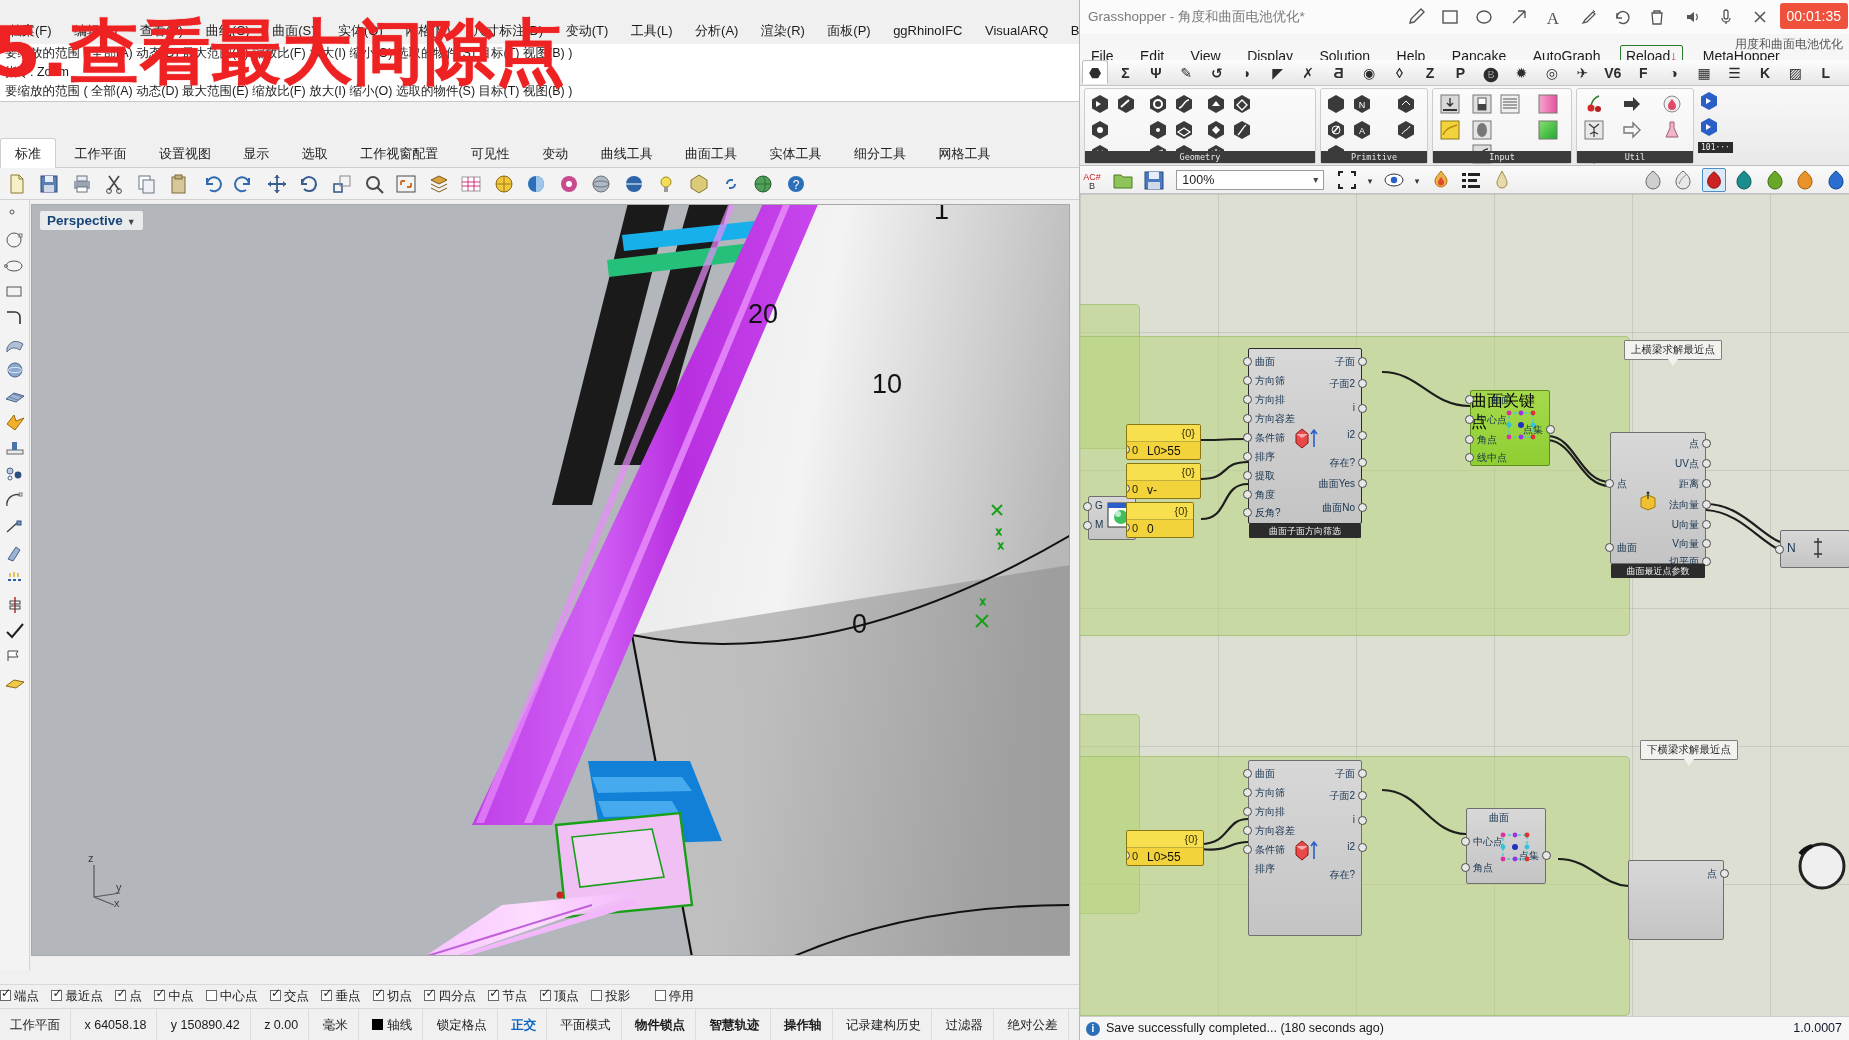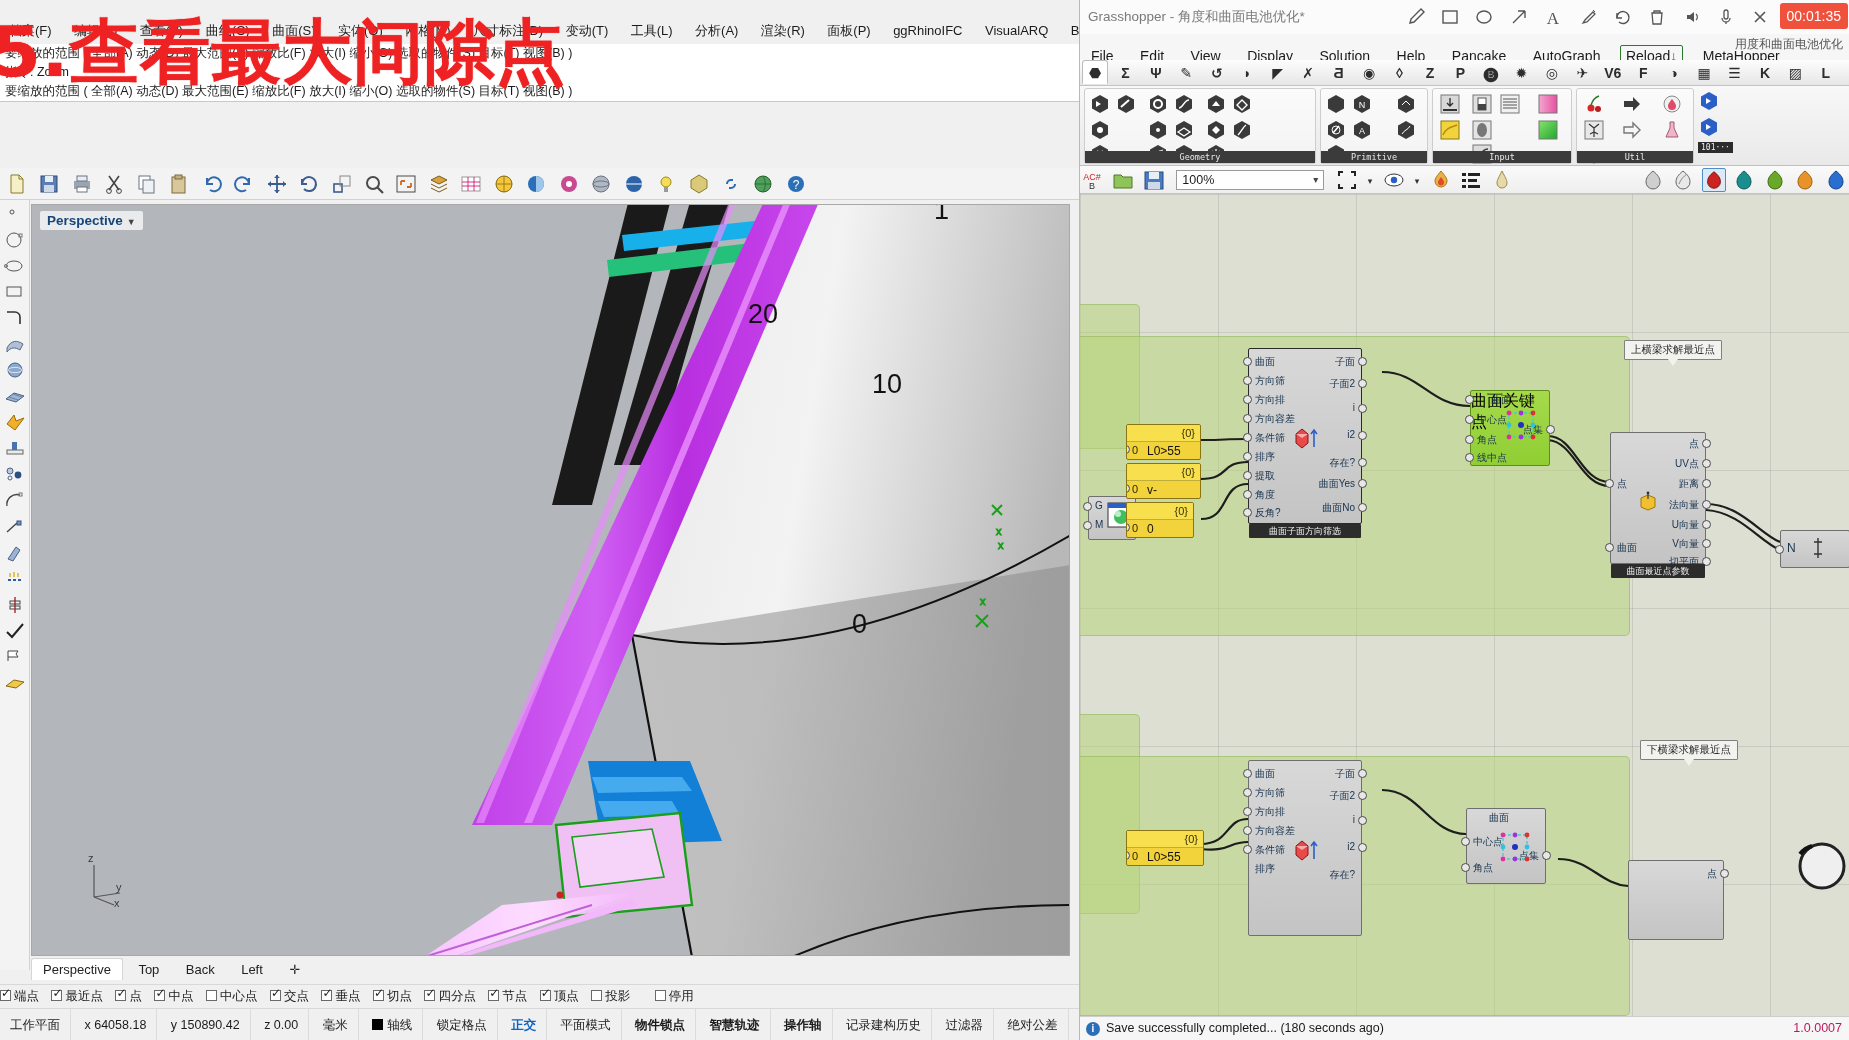--- a/index.html
+++ b/index.html
@@ -179,21 +179,21 @@
 
   .greenc { position:absolute; background:linear-gradient(#a6da4c,#8fce33);
             border:1px solid #5e8f1c; border-radius:2px; }
 
   svg.wires { position:absolute; inset:0; width:100%; height:100%; pointer-events:none; }
 
   .gh-sbar { position:absolute; left:0; top:1016px; width:770px; height:24px;
              background:#f6f6f6; border-top:1px solid #cdcdcd; font-size:12.5px;
              color:#1b1b1b; }
   .gh-sbar .msg { position:absolute; left:26px; top:4px; }
-  .gh-sbar .ver { position:absolute; right:8px; top:4px; color:#be185d; }
+  .gh-sbar .ver { position:absolute; right:8px; top:4px; color:#0f172a; }
   .gh-sbar .bul { position:absolute; left:6px; top:5px; width:14px; height:14px;
                   border-radius:50%; background:#2a6fb8; color:#fff; font-size:10px;
                   text-align:center; line-height:14px; font-weight:bold; }
 </style>
 </head>
 <body>
 
 <div id="root">
 
   <div id="rhino">
@@ -218,20 +218,35 @@
       <span class="mi">BoltGen</span>
       
     </div>
 
     <div class="rh-cmdline">
       <div class="ln">要缩放的范围 ( 全部(A) 动态(D) 最大范围(E) 缩放比(F) 放大(I) 缩小(O) 选取的物件(S) 目标(T) 视图(B) )</div>
       <div class="ln">指令: Zoom</div>
       <div class="ln">要缩放的范围 ( 全部(A) 动态(D) 最大范围(E) 缩放比(F) 放大(I) 缩小(O) 选取的物件(S) 目标(T) 视图(B) )</div>
     </div>
 
+    <div class="rh-tabs">
+      <span class="tb act">标准</span>
+      <span class="tb">工作平面</span>
+      <span class="tb">设置视图</span>
+      <span class="tb">显示</span>
+      <span class="tb">选取</span>
+      <span class="tb">工作视窗配置</span>
+      <span class="tb">可见性</span>
+      <span class="tb">变动</span>
+      <span class="tb">曲线工具</span>
+      <span class="tb">曲面工具</span>
+      <span class="tb">实体工具</span>
+      <span class="tb">细分工具</span>
+      <span class="tb">网格工具</span>
+    </div>
 
     <div class="rh-icons">
       <span class="ic"><svg viewBox="0 0 24 24">
             <path d="M6 3h8l4 4v14H6z" fill="#f5f0c8" stroke="#8a7a2a"></path>
             <path d="M14 3v4h4" fill="none" stroke="#8a7a2a"></path>
           </svg></span>
       <span class="ic"><svg viewBox="0 0 24 24">
             <rect x="4" y="4" width="16" height="16" fill="#5b7fb5" stroke="#2d4a76"></rect>
             <rect x="8" y="4" width="8" height="6" fill="#e8eef7"></rect>
             <rect x="7" y="13" width="10" height="7" fill="#cfd9e8"></rect>
@@ -480,27 +495,20 @@
           <path d="M14 48 L14 16" stroke="#555" stroke-width="1.2"></path>
           <path d="M14 48 L40 44" stroke="#555" stroke-width="1.2"></path>
           <path d="M14 48 L34 56" stroke="#555" stroke-width="1.2"></path>
           <text x="8" y="13" font-size="11" fill="#3a3a3a" font-family="sans-serif">z</text>
           <text x="36" y="42" font-size="11" fill="#3a3a3a" font-family="sans-serif">y</text>
           <text x="34" y="58" font-size="11" fill="#3a3a3a" font-family="sans-serif">x</text>
         </svg>
       </div>
     </div>
 
-    <div class="vp-tabs">
-      <span class="vt act">Perspective</span>
-      <span class="vt">Top</span>
-      <span class="vt">Back</span>
-      <span class="vt">Left</span>
-      <span class="vt">✛</span>
-    </div>
 
     <div class="rh-osnap">
       <span class="os"><span class="cbx on"></span><span>端点</span></span>
       <span class="os"><span class="cbx on"></span><span>最近点</span></span>
       <span class="os"><span class="cbx on"></span><span>点</span></span>
       <span class="os"><span class="cbx on"></span><span>中点</span></span>
       <span class="os"><span class="cbx"></span><span>中心点</span></span>
       <span class="os"><span class="cbx on"></span><span>交点</span></span>
       <span class="os"><span class="cbx on"></span><span>垂点</span></span>
       <span class="os"><span class="cbx on"></span><span>切点</span></span>

